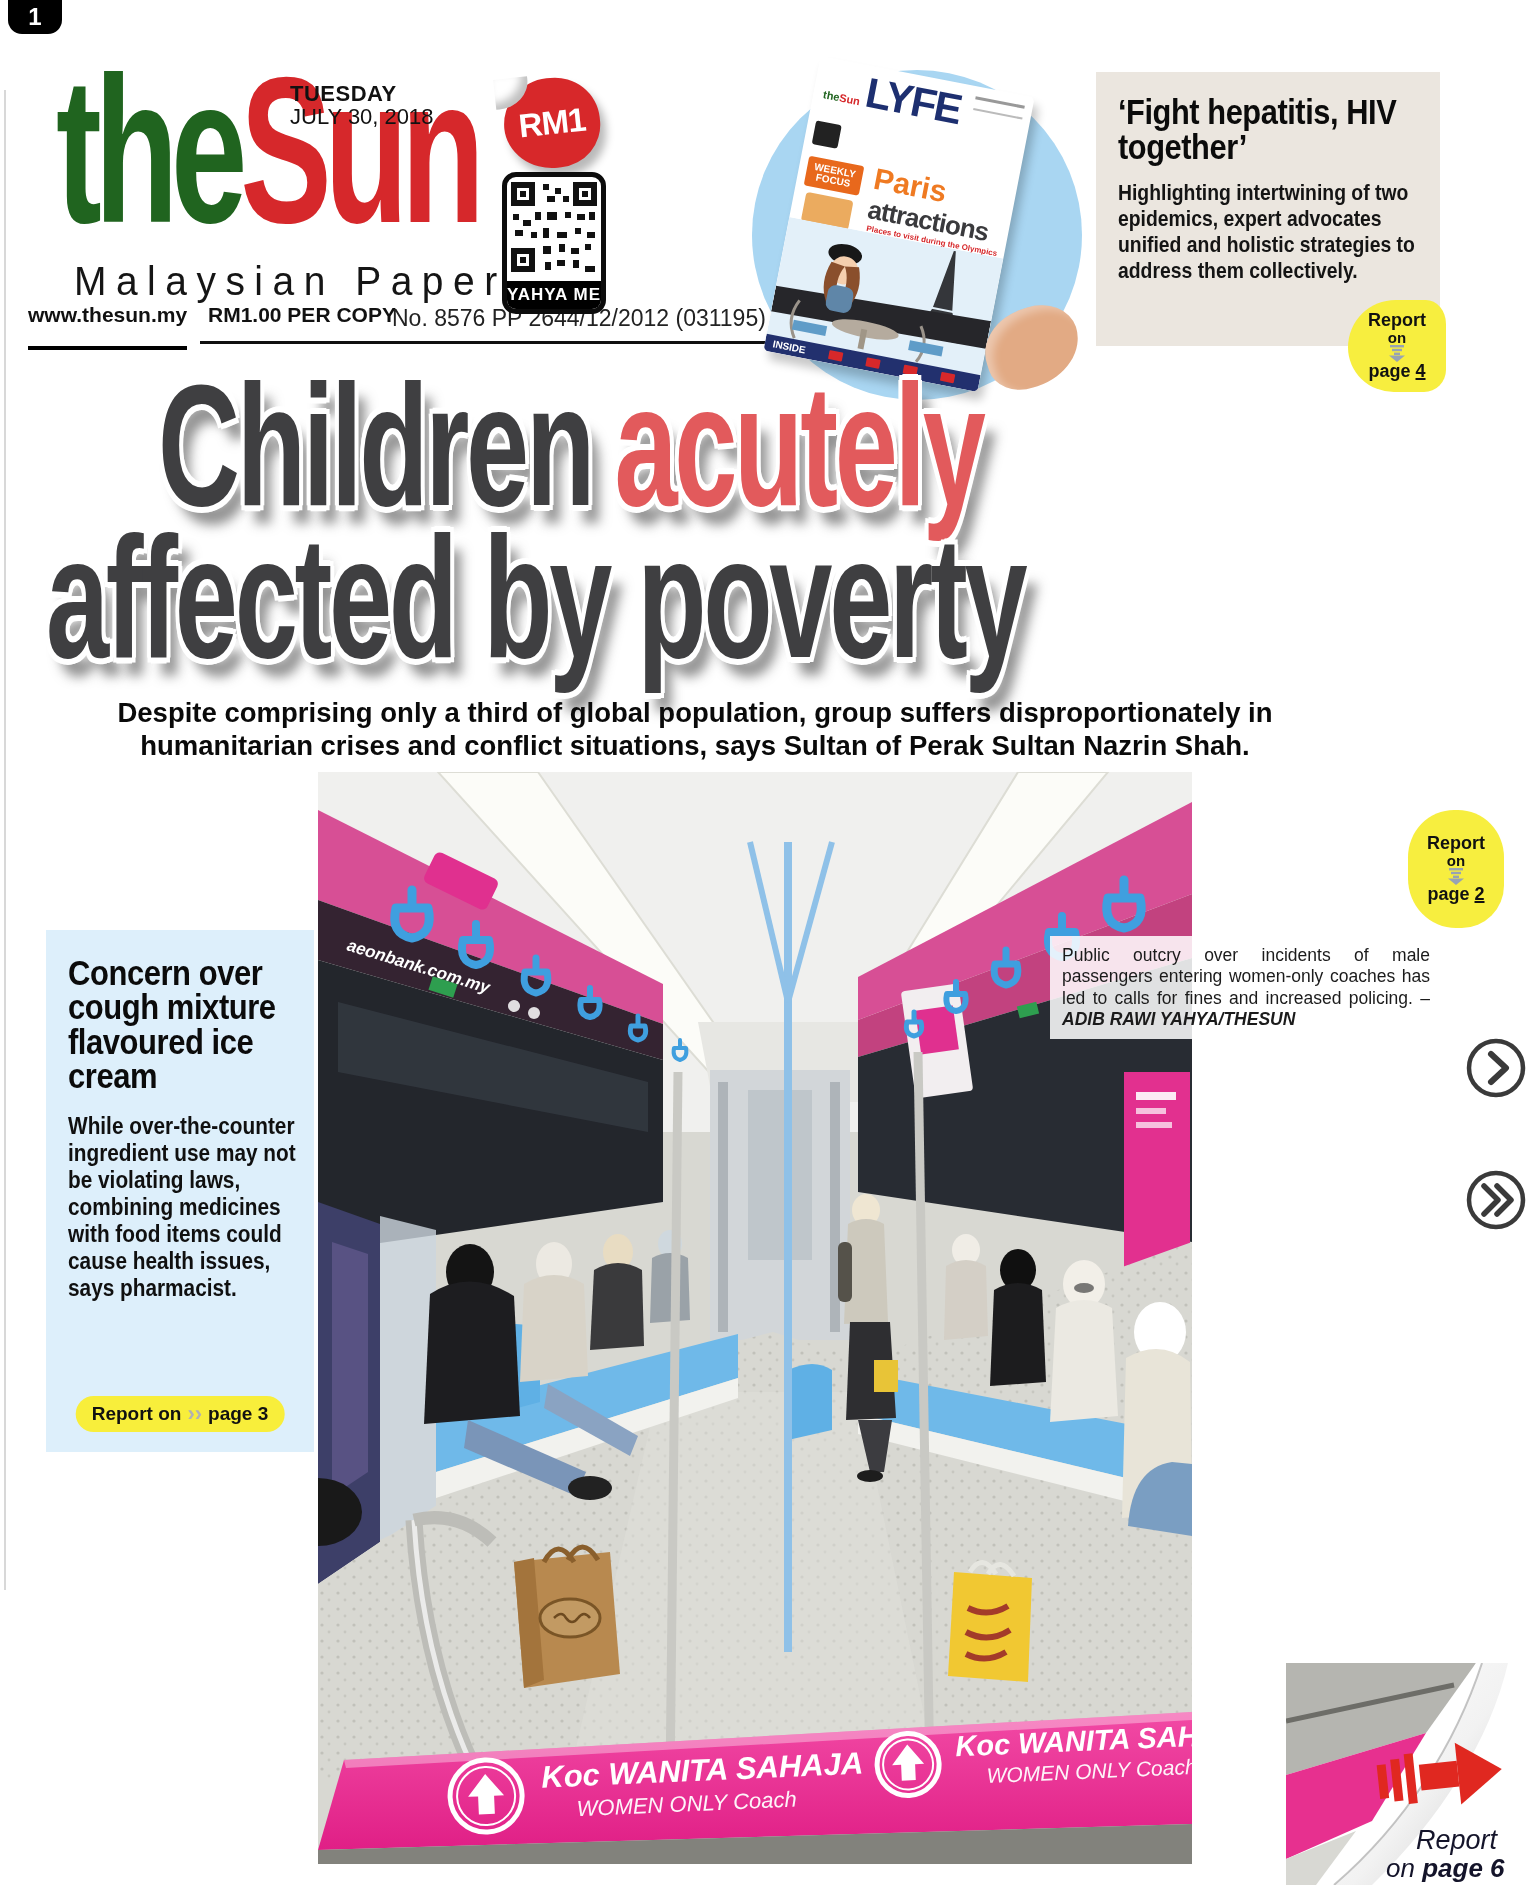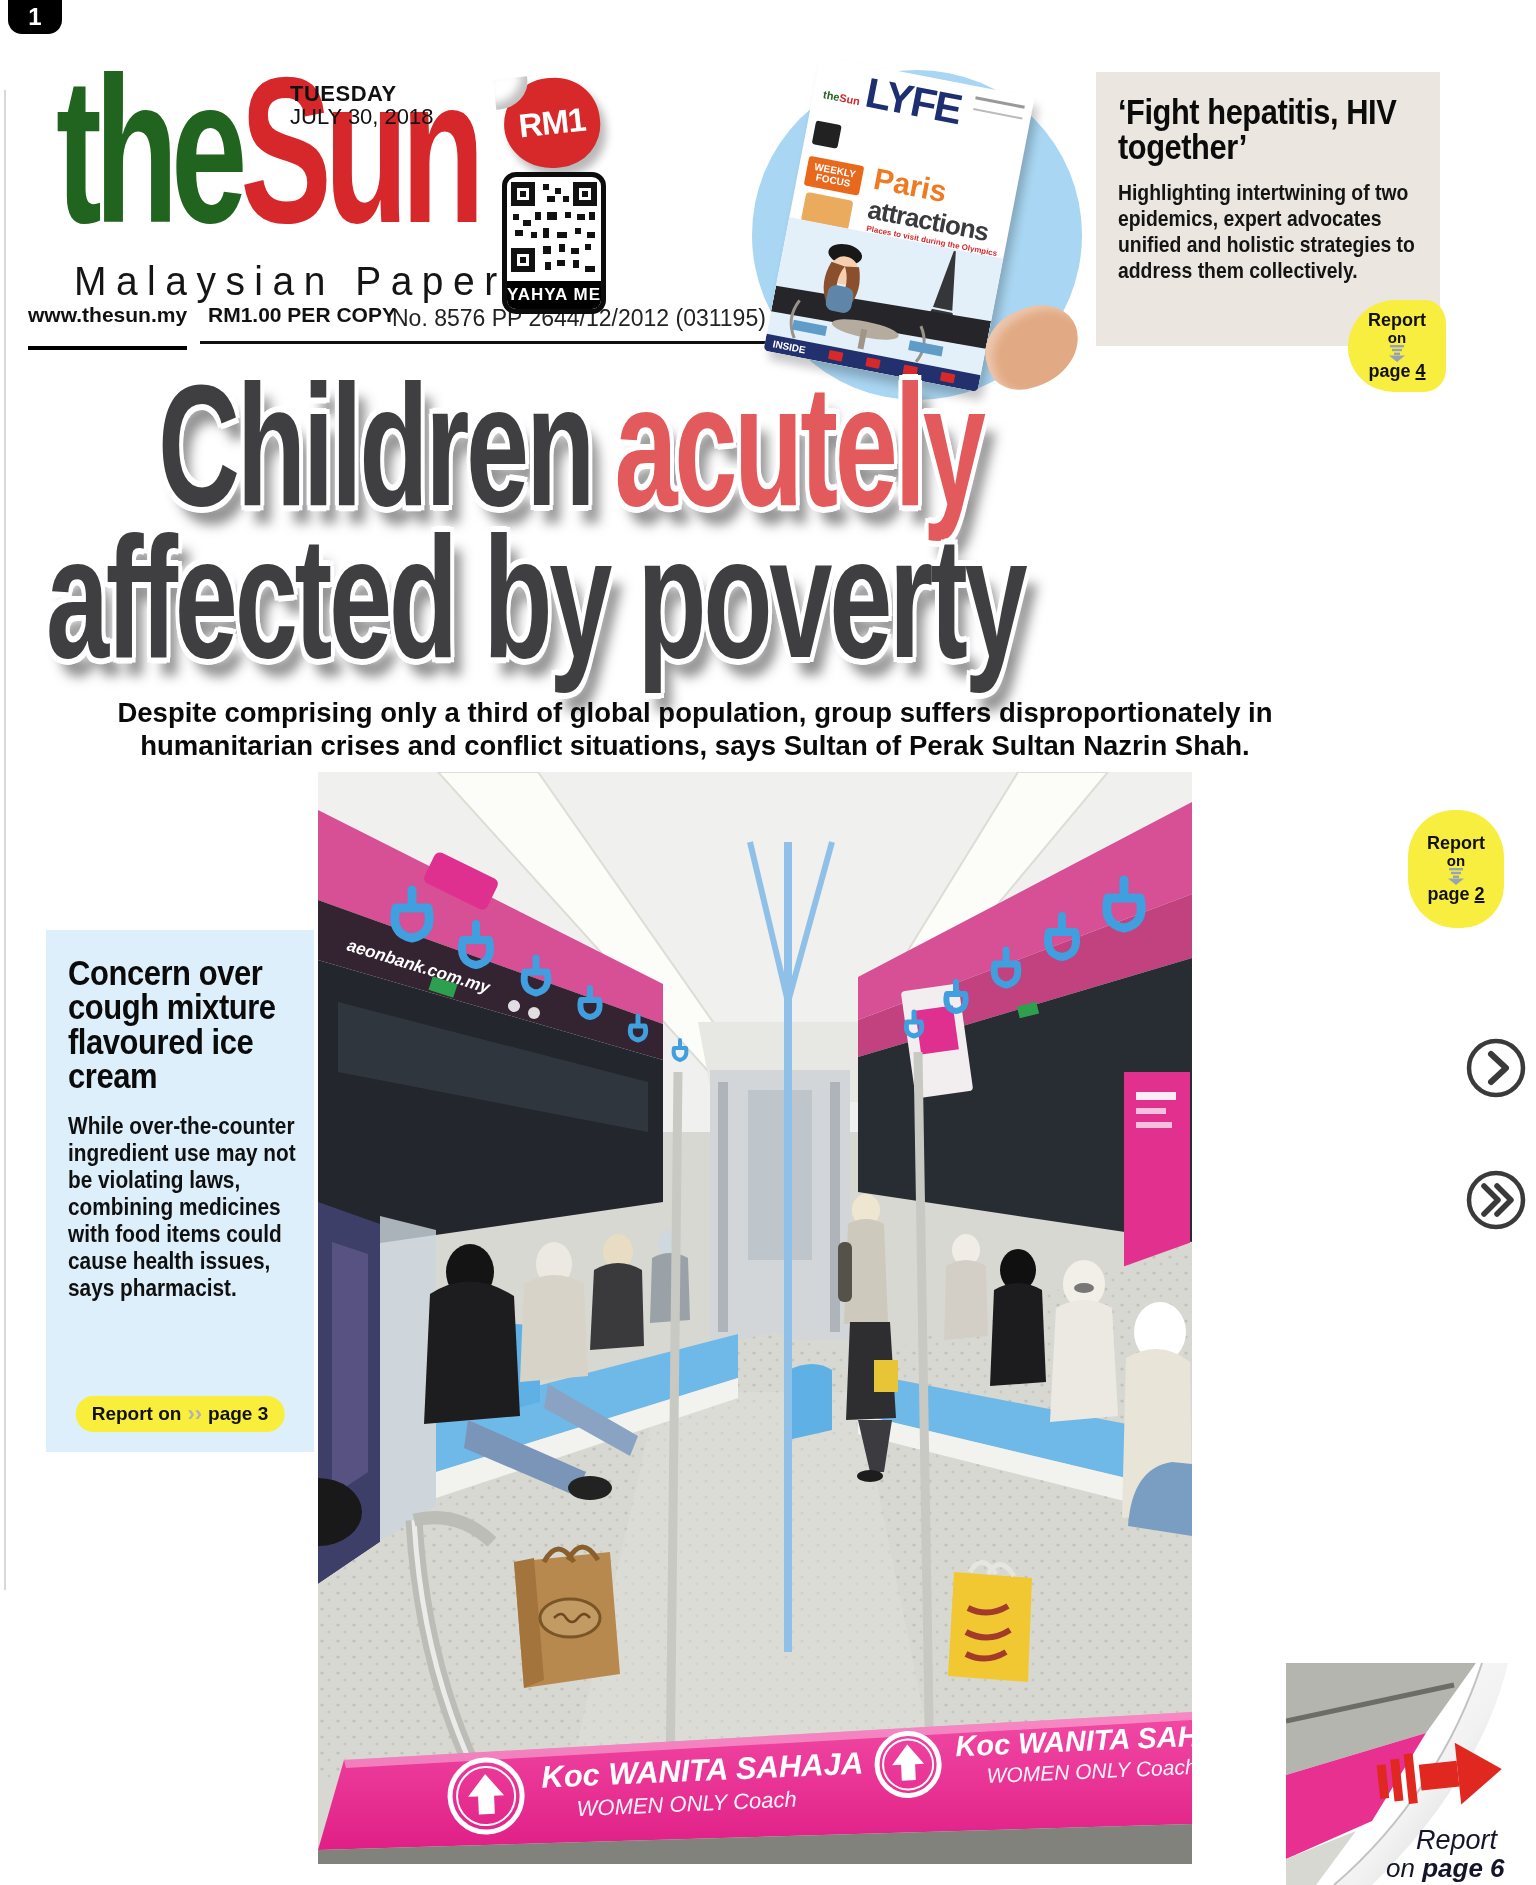--- a/index.html
+++ b/index.html
@@ -430,20 +430,23 @@
         <circle cx="590" cy="992" r="31" fill="none" stroke="#ffffff" stroke-width="5"></circle>
         <circle cx="590" cy="992" r="25" fill="none" stroke="#ffffff" stroke-width="2"></circle>
         <polygon points="590,972 606,992 597,992 597,1008 583,1008 583,992 574,992" fill="#ffffff"></polygon>
         <text x="638" y="986" font-size="29" font-weight="900" font-style="italic" fill="#ffffff">Koc WANITA SAHAJA</text>
         <text x="668" y="1014" font-size="21" font-style="italic" fill="#ffffff" opacity=".95">WOMEN ONLY Coach</text>
       </g>
       <polygon points="0,1078 874,1052 874,1092 0,1092" fill="#82827c"></polygon>
     </svg>
   </div>
 
+  <div class="caption">
+    <span>Public outcry over incidents of male passengers entering women-only coaches has led to calls for fines and increased policing. – </span><b>ADIB RAWI YAHYA/THESUN</b>
+  </div>
 
   <div class="navbtn" style="left:1464px;top:1036px">
     <svg width="64" height="64" viewBox="0 0 64 64">
       <circle cx="32" cy="32" r="27" fill="#ffffff" stroke="#3a3a3a" stroke-width="4.5"></circle>
       <polyline points="27,18 42,32 27,46" fill="none" stroke="#3a3a3a" stroke-width="6" stroke-linecap="round" stroke-linejoin="round"></polyline>
     </svg>
   </div>
   <div class="navbtn" style="left:1464px;top:1168px">
     <svg width="64" height="64" viewBox="0 0 64 64">
       <circle cx="32" cy="32" r="27" fill="#ffffff" stroke="#3a3a3a" stroke-width="4.5"></circle>

